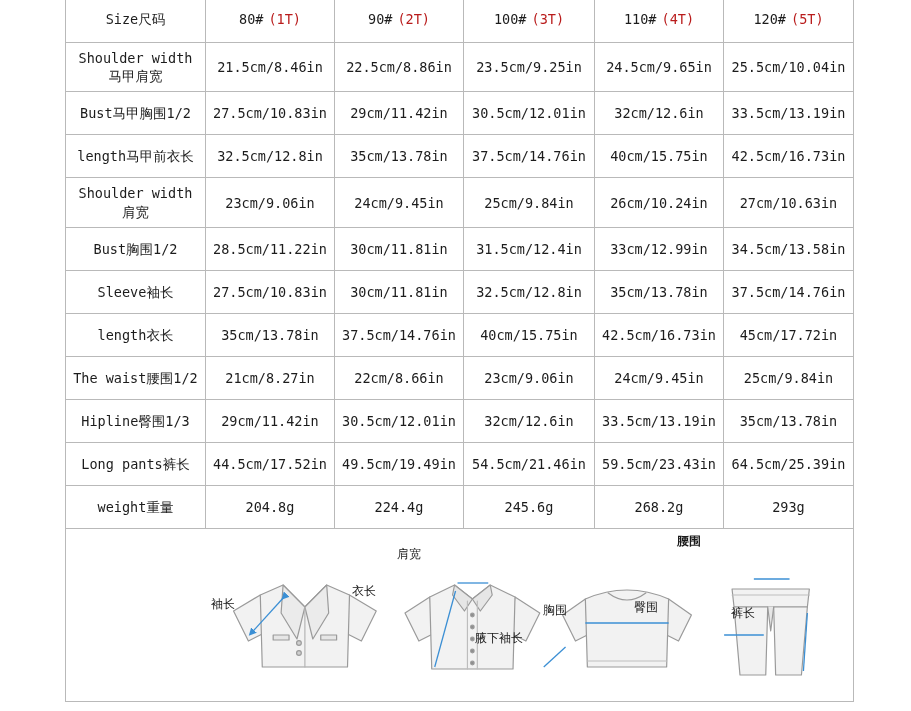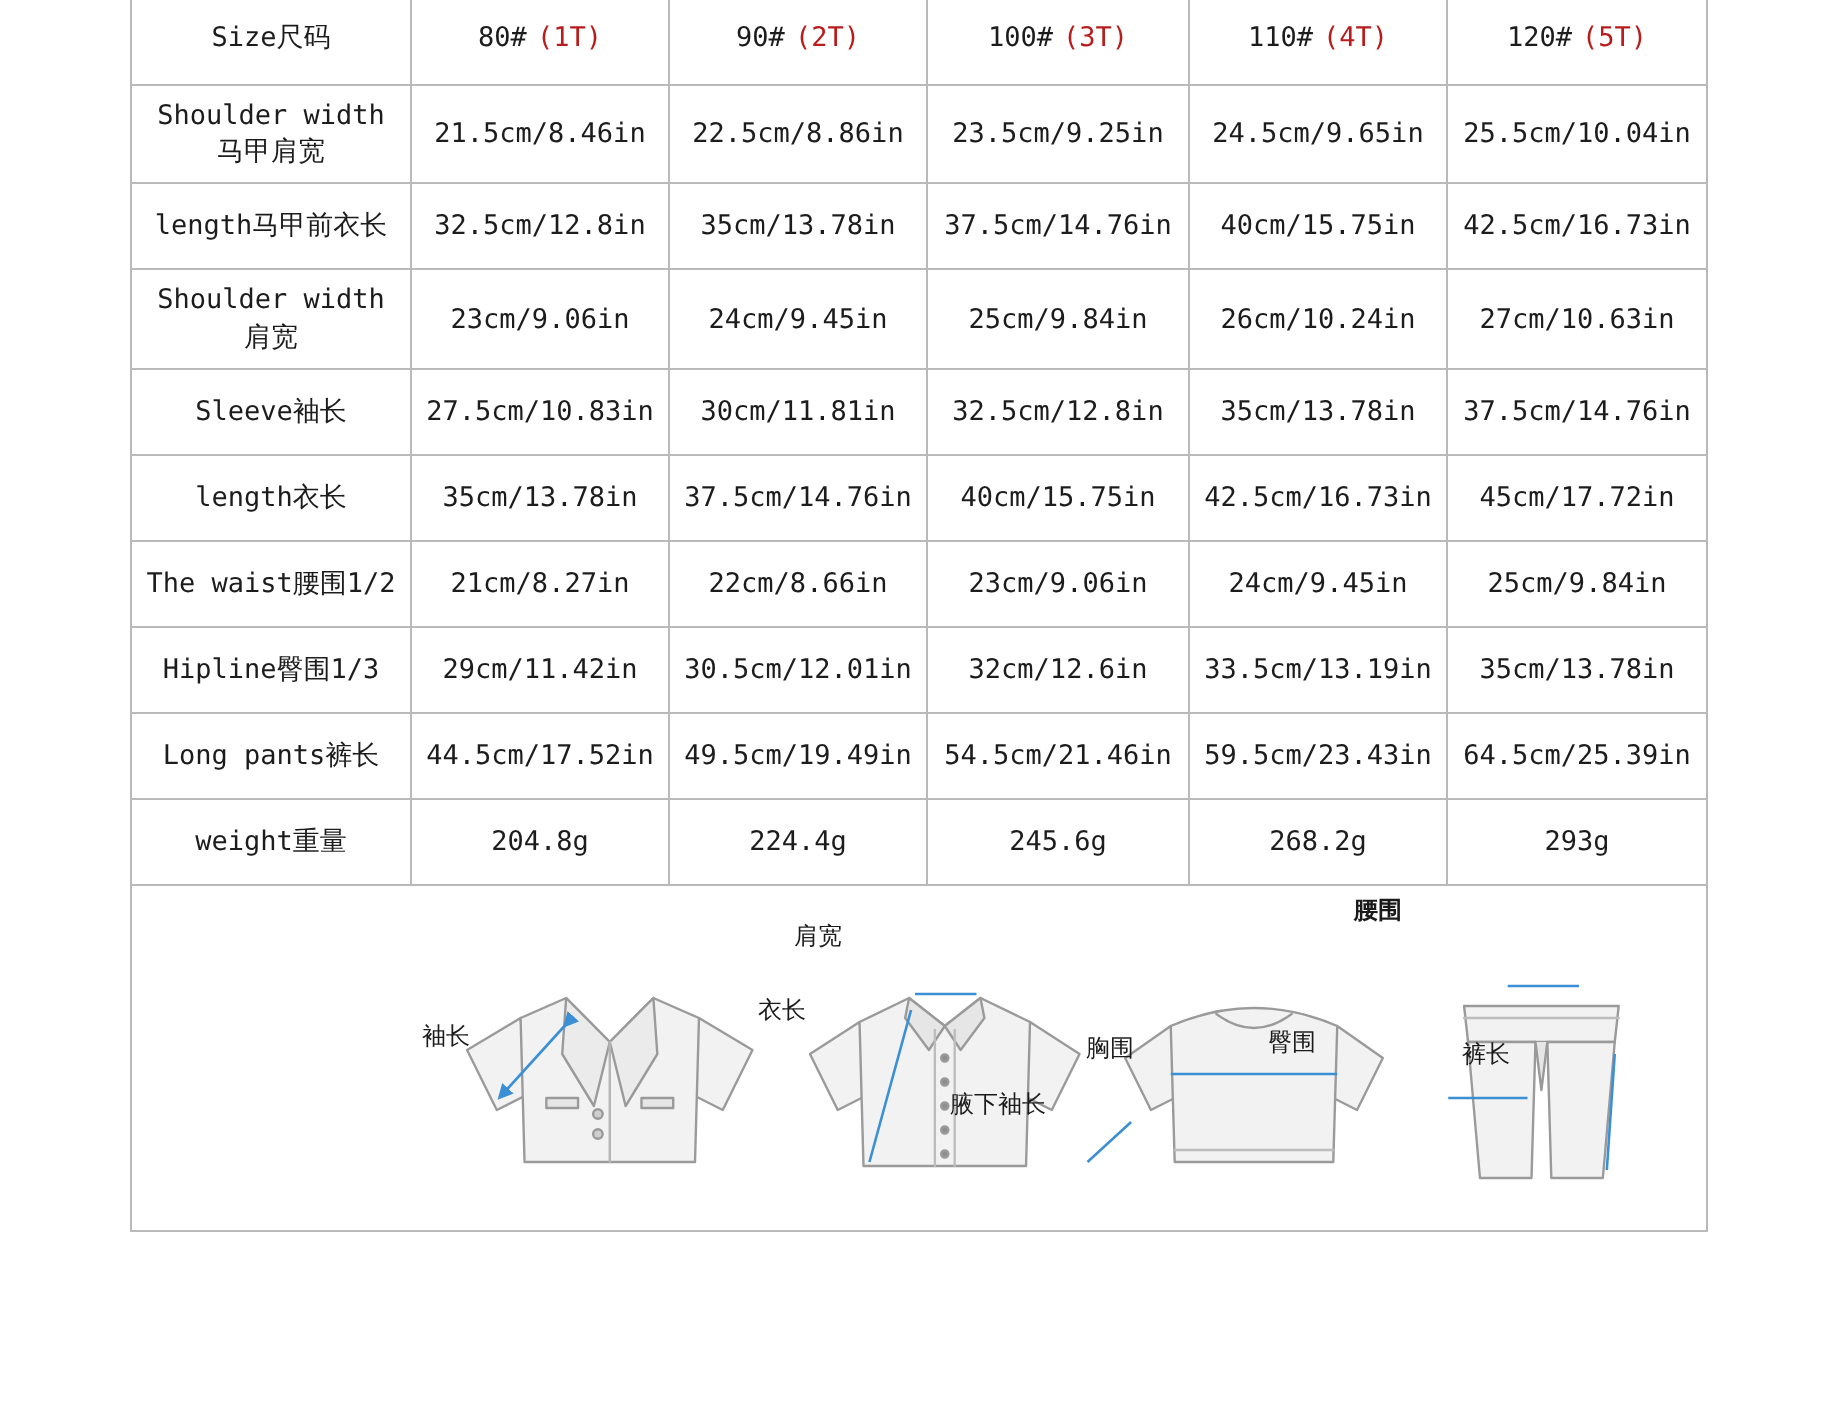--- a/index.html
+++ b/index.html
@@ -113,39 +113,55 @@
 
       <tr>
         <td class="label">Shoulder width马甲肩宽</td>
         <td>21.5cm/8.46in</td>
         <td>22.5cm/8.86in</td>
         <td>23.5cm/9.25in</td>
         <td>24.5cm/9.65in</td>
         <td>25.5cm/10.04in</td>
       </tr>
 
+      <tr>
+        <td class="label">Bust马甲胸围1/2</td>
+        <td>27.5cm/10.83in</td>
+        <td>29cm/11.42in</td>
+        <td>30.5cm/12.01in</td>
+        <td>32cm/12.6in</td>
+        <td>33.5cm/13.19in</td>
+      </tr>
 
       <tr>
         <td class="label">length马甲前衣长</td>
         <td>32.5cm/12.8in</td>
         <td>35cm/13.78in</td>
         <td>37.5cm/14.76in</td>
         <td>40cm/15.75in</td>
         <td>42.5cm/16.73in</td>
       </tr>
 
       <tr>
         <td class="label">Shoulder width肩宽</td>
         <td>23cm/9.06in</td>
         <td>24cm/9.45in</td>
         <td>25cm/9.84in</td>
         <td>26cm/10.24in</td>
         <td>27cm/10.63in</td>
       </tr>
 
+      <tr>
+        <td class="label">Bust胸围1/2</td>
+        <td>28.5cm/11.22in</td>
+        <td>30cm/11.81in</td>
+        <td>31.5cm/12.4in</td>
+        <td>33cm/12.99in</td>
+        <td>34.5cm/13.58in</td>
+      </tr>
 
       <tr>
         <td class="label">Sleeve袖长</td>
         <td>27.5cm/10.83in</td>
         <td>30cm/11.81in</td>
         <td>32.5cm/12.8in</td>
         <td>35cm/13.78in</td>
         <td>37.5cm/14.76in</td>
       </tr>
 
@@ -256,21 +272,21 @@
                 <path d="M744 78 L740 136"></path>
               </g>
               <defs>
                 <marker id="ar" markerWidth="6" markerHeight="6" refX="3" refY="3" orient="auto">
                   <path d="M0,0 L6,3 L0,6 z" fill="#3b8fd4"></path>
                 </marker>
               </defs>
             </svg>
 
             <span class="ann" style="left:141px; top:61px;">袖长</span>
-            <span class="ann" style="left:309px; top:48px;">衣长</span>
+            <span class="ann" style="left:282px; top:48px;">衣长</span>
             <span class="ann" style="left:327px; top:11px;">肩宽</span>
             <span class="ann" style="left:473px; top:67px;">胸围</span>
             <span class="ann" style="left:405px; top:95px;">腋下袖长</span>
             <span class="ann" style="left:607px; top:-2px;font-weight:bold;">腰围</span>
             <span class="ann" style="left:564px; top:64px;">臀围</span>
             <span class="ann" style="left:661px; top:70px;">裤长</span>
 
           </div>
         </td>
       </tr>

